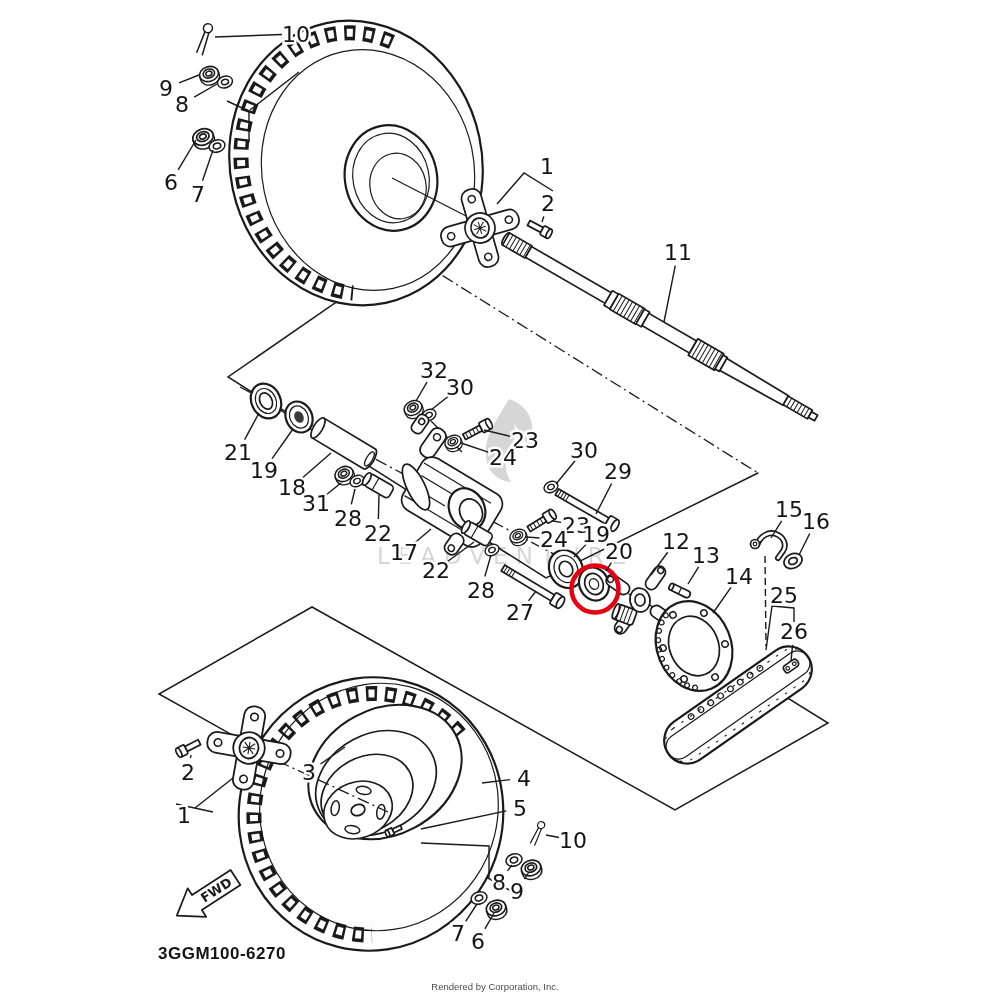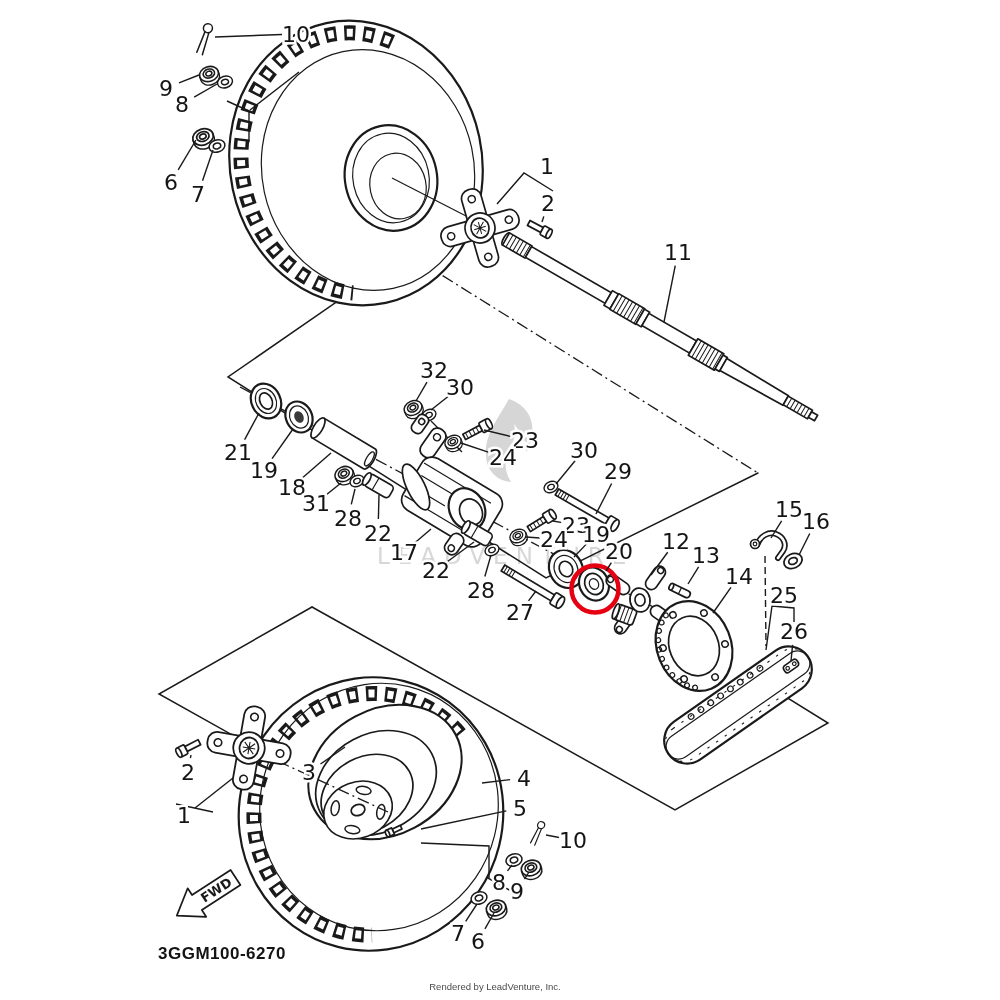--- a/index.html
+++ b/index.html
@@ -455,14 +455,14 @@
         <text x="458" y="940.5" class="callout">7</text>
         <line x1="484.94594513699565" y1="928.8445960102575" x2="494" y2="913" class="leader"></line>
         <text x="478" y="948.5" class="callout">6</text>
         <line x1="190.43299467472667" y1="758.2130301765488" x2="191" y2="755" class="leader"></line>
         <text x="188" y="779.5" class="callout">2</text>
         <text x="184" y="822.5" class="callout">1</text>
       </g>
 </svg>
 
 <div id="diagram-code">3GGM100-6270</div>
-<div id="rendered-by">Rendered by LeadVenture, Inc.</div>
+<div id="rendered-by">Rendered by Corporation, Inc.</div>
 </div>
 
 </body></html>

